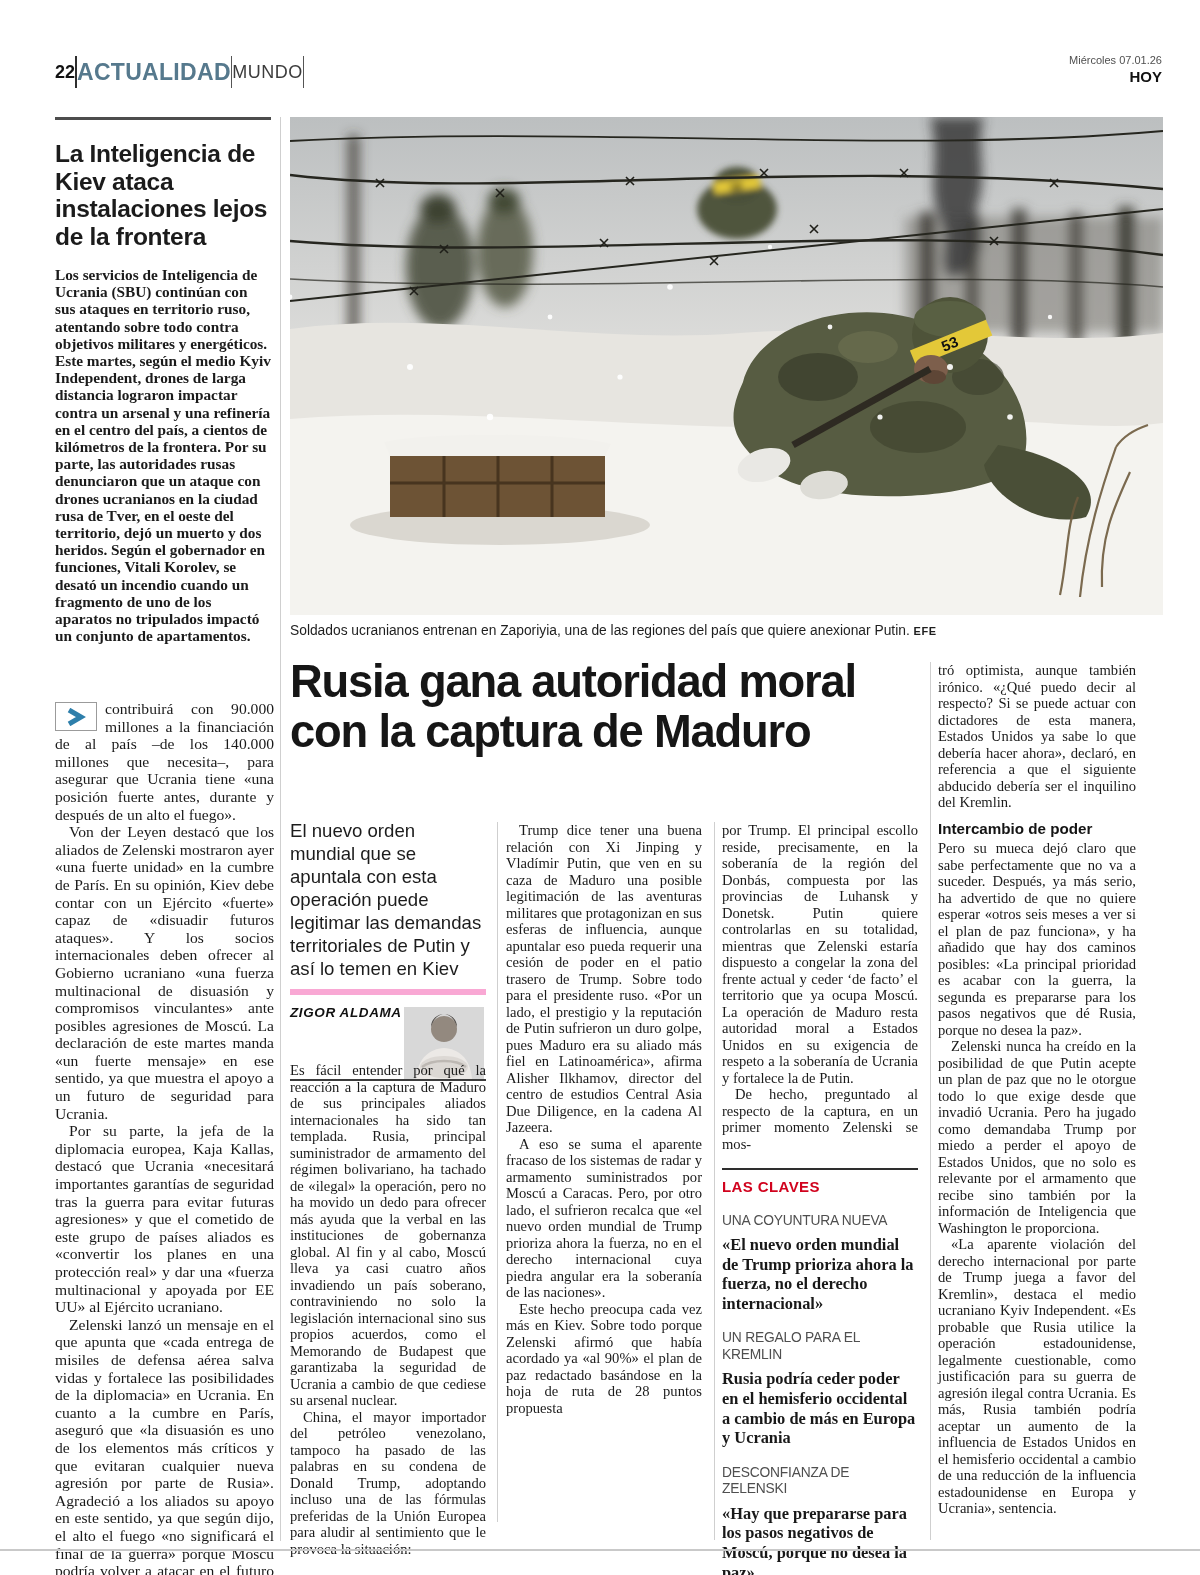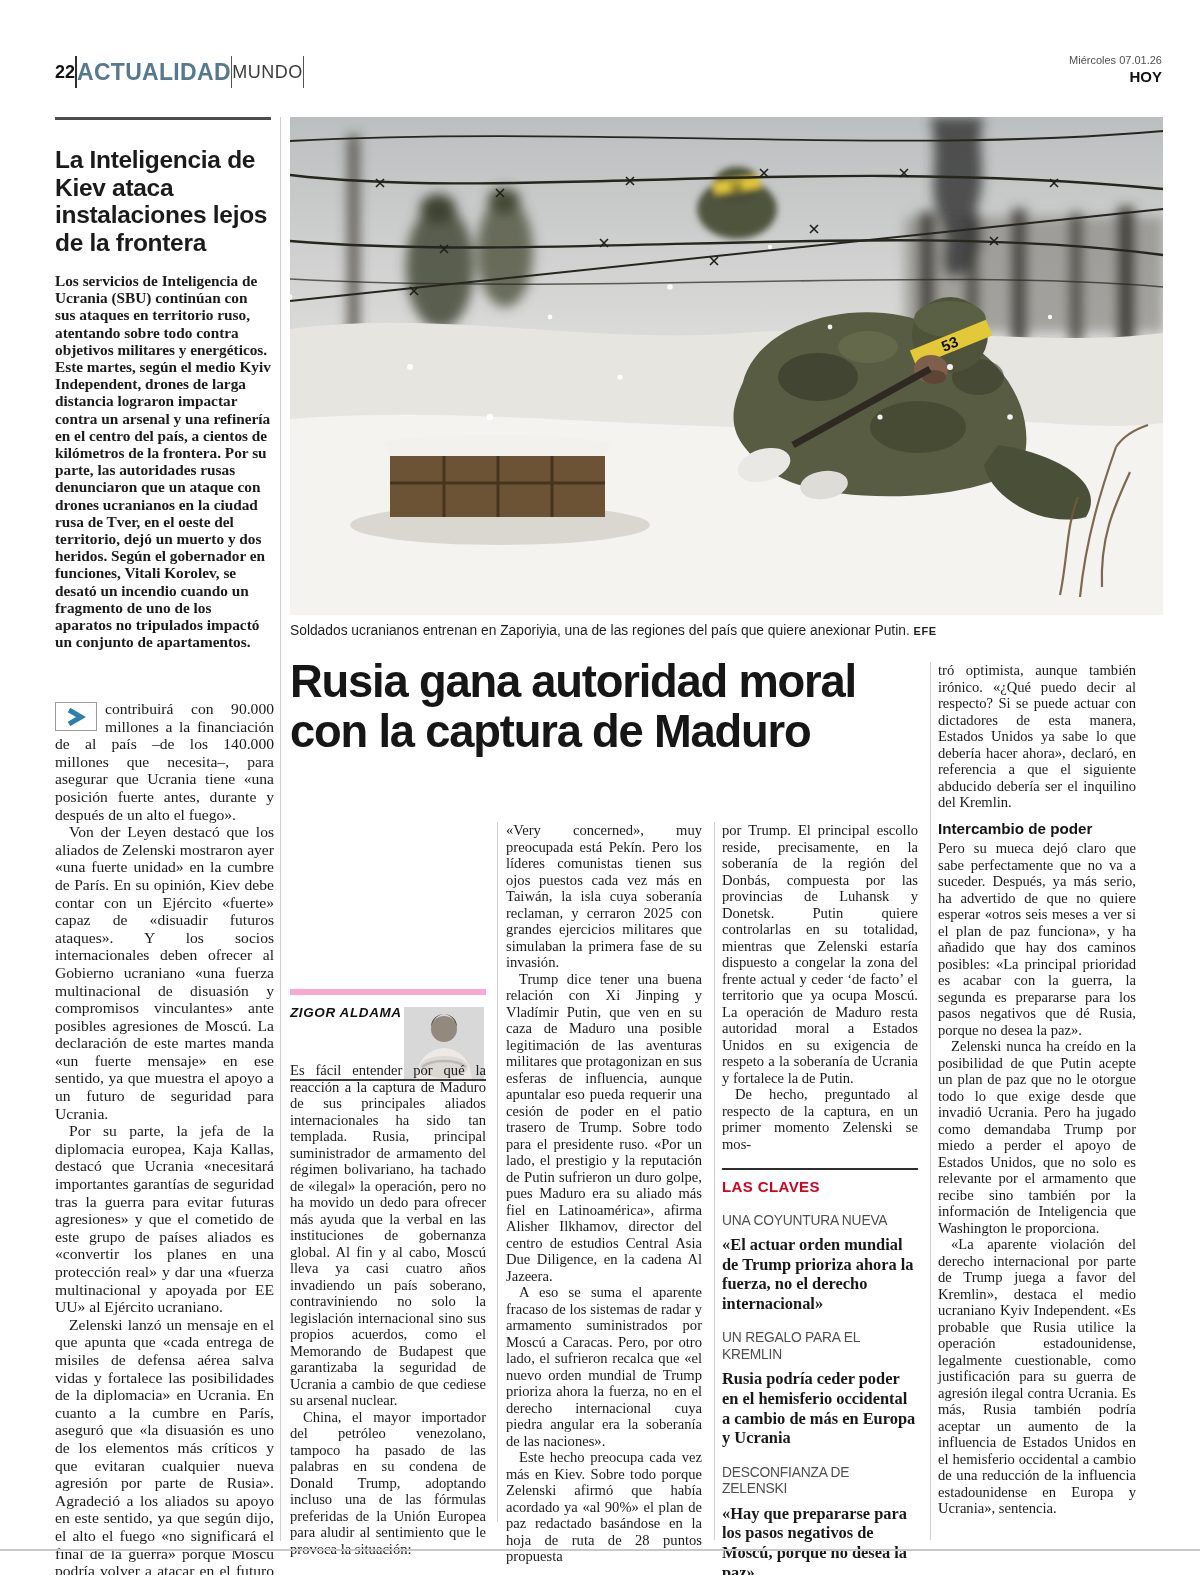--- a/index.html
+++ b/index.html
@@ -12,21 +12,21 @@
   .hdr-pagenum{font-weight:bold;font-size:18px;color:#111;}
   .vbar{width:2px;height:32px;background:#2f2f2f;}
   .vbar.thin{width:1.5px;background:#555;}
   .hdr-section{font-weight:bold;font-size:23px;letter-spacing:.3px;color:#56798d;}
   .hdr-subsection{font-size:18px;color:#3c3c3c;letter-spacing:.5px;}
   .hdr-right{position:absolute;right:38px;top:54px;text-align:right;font-family:"Liberation Sans",sans-serif;}
   .hdr-date{font-size:11px;color:#4f4f4f;}
   .hdr-brand{font-size:15px;font-weight:bold;color:#111;margin-top:2px;}
 
   
-  .sidebar{position:absolute;left:55px;top:117px;width:216px;border-top:3px solid #4d4d4d;padding-top:26px;}
+  .sidebar{position:absolute;left:55px;top:117px;width:216px;border-top:3px solid #4d4d4d;padding-top:20px;}
   .sb-title{font-family:"Liberation Sans",sans-serif;font-weight:bold;font-size:24.5px;line-height:27.5px;
             color:#1b1b1b;letter-spacing:-.3px;}
   .sb-body{margin-top:16px;font-weight:bold;font-size:15.3px;line-height:17.2px;color:#1b1b1b;}
 
   .jump{position:absolute;left:55px;top:700px;width:219px;font-size:15.6px;line-height:17.6px;
         text-align:justify;}
   .jump p{margin:0;}
   .jump p + p{text-indent:14px;}
   .jump-icon{float:left;width:40px;height:27px;border:1.5px solid #9b9b9b;background:#fff;
              margin:2px 8px 2px 0;display:flex;align-items:center;justify-content:center;}
@@ -235,53 +235,53 @@
           <circle cx="720" cy="300" r="2.8"></circle>
       </g>
     </svg>
   </div>
   <div class="caption">
     <span>Soldados ucranianos entrenan en Zaporiyia, una de las regiones del país que quiere anexionar Putin.</span>
     <span class="credit">EFE</span>
   </div>
 
   <h1 class="headline">Rusia gana autoridad moral con la captura de Maduro</h1>
+  <div class="standfirst">El nuevo orden mundial que se apuntala con esta operación puede legitimar las demandas territoriales de Putin y así lo temen en Kiev</div>
   <div class="byline-row">
     <span class="byline-name">ZIGOR ALDAMA</span>
     <span class="portrait">
       <svg width="80" height="72" viewBox="0 0 80 72">
         <rect x="0" y="0" width="80" height="72" fill="#d8d8d8"></rect>
         <circle cx="40" cy="22" r="13" fill="#93897f"></circle>
         <path d="M27,20 A13,13 0 0 1 53,20 C50,10 44,7 40,7 C36,7 30,10 27,20 Z" fill="#4e4a46"></path>
         <path d="M12,72 C14,50 26,42 40,41 C54,42 66,50 68,72 Z" fill="#ece9e6"></path>
         <ellipse cx="40" cy="60" rx="24" ry="11" fill="#dcd8d4"></ellipse>
         <path d="M18,60 C28,52 52,52 62,60" stroke="#bdb8b3" stroke-width="2.5" fill="none"></path>
       </svg>
     </span>
   </div>
 
   <div class="bodycol col1">
     <p>Es fácil entender por qué la reacción a la captura de Maduro de sus principales aliados internacionales ha sido tan templada. Rusia, principal suministrador de armamento del régimen bolivariano, ha tachado de «ilegal» la operación, pero no ha movido un dedo para ofrecer más ayuda que la verbal en las instituciones de gobernanza global. Al fin y al cabo, Moscú lleva ya casi cuatro años invadiendo un país soberano, contraviniendo no solo la legislación internacional sino sus propios acuerdos, como el Memorando de Budapest que garantizaba la seguridad de Ucrania a cambio de que cediese su arsenal nuclear.</p>
     <p class="ind">China, el mayor importador del petróleo venezolano, tampoco ha pasado de las palabras en su condena de Donald Trump, adoptando incluso una de las fórmulas preferidas de la Unión Europea para aludir al sentimiento que le provoca la situación:</p>
   </div>
 
   <div class="bodycol col2">
-    <p>«Very concerned», muy preocupada está Pekín. Pero los líderes comunistas tienen sus ojos puestos cada vez más en Taiwán, la isla cuya soberanía reclaman, y cerraron 2025 con grandes ejercicios militares que simulaban la primera fase de su invasión.</p>
     <p class="ind">Trump dice tener una buena relación con Xi Jinping y Vladímir Putin, que ven en su caza de Maduro una posible legitimación de las aventuras militares que protagonizan en sus esferas de influencia, aunque apuntalar eso pueda requerir una cesión de poder en el patio trasero de Trump. Sobre todo para el presidente ruso. «Por un lado, el prestigio y la reputación de Putin sufrieron un duro golpe, pues Maduro era su aliado más fiel en Latinoamérica», afirma Alisher Ilkhamov, director del centro de estudios Central Asia Due Diligence, en la cadena Al Jazeera.</p>
     <p class="ind">A eso se suma el aparente fracaso de los sistemas de radar y armamento suministrados por Moscú a Caracas. Pero, por otro lado, el sufrieron recalca que «el nuevo orden mundial de Trump prioriza ahora la fuerza, no en el derecho internacional cuya piedra angular era la soberanía de las naciones».</p>
     <p class="ind">Este hecho preocupa cada vez más en Kiev. Sobre todo porque Zelenski afirmó que había acordado ya «al 90%» el plan de paz redactado basándose en la hoja de ruta de 28 puntos propuesta</p>
   </div>
 
   <div class="bodycol col3">
     <p>por Trump. El principal escollo reside, precisamente, en la soberanía de la región del Donbás, compuesta por las provincias de Luhansk y Donetsk. Putin quiere controlarlas en su totalidad, mientras que Zelenski estaría dispuesto a congelar la zona del frente actual y ceder ‘de facto’ el territorio que ya ocupa Moscú. La operación de Maduro resta autoridad moral a Estados Unidos en su exigencia de respeto a la soberanía de Ucrania y fortalece la de Putin.</p>
     <p class="ind">De hecho, preguntado al respecto de la captura, en un primer momento Zelenski se mos-</p>
     <div class="claves">
       <div class="claves-label">LAS CLAVES</div>
       <div class="claves-kicker">UNA COYUNTURA NUEVA</div>
-      <div class="claves-text">«El actuar orden mundial de Trump prioriza ahora la fuerza, no el derecho internacional»</div>
+      <div class="claves-text">«El nuevo orden mundial de Trump prioriza ahora la fuerza, no el derecho internacional»</div>
       <div class="claves-kicker">UN REGALO PARA EL KREMLIN</div>
       <div class="claves-text">Rusia podría ceder poder en el hemisferio occidental a cambio de más en Europa y Ucrania</div>
       <div class="claves-kicker">DESCONFIANZA DE ZELENSKI</div>
       <div class="claves-text">«Hay que prepararse para los pasos negativos de Moscú, porque no desea la paz»</div>
     </div>
   </div>
 
   <div class="bodycol col4">
     <p>tró optimista, aunque también irónico. «¿Qué puedo decir al respecto? Si se puede actuar con dictadores de esta manera, Estados Unidos ya sabe lo que debería hacer ahora», declaró, en referencia a que el siguiente abducido debería ser el inquilino del Kremlin.</p>
     <p class="subhead">Intercambio de poder</p>

